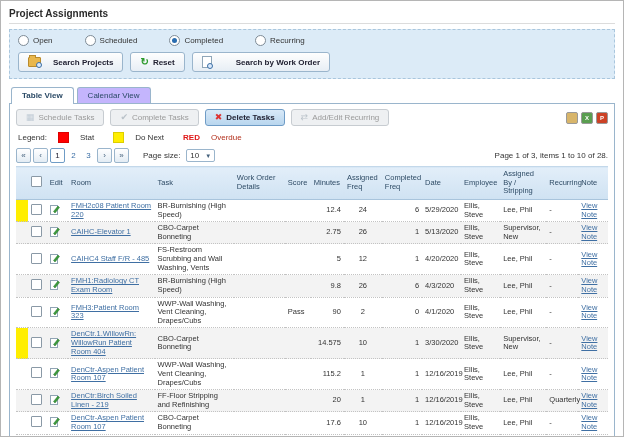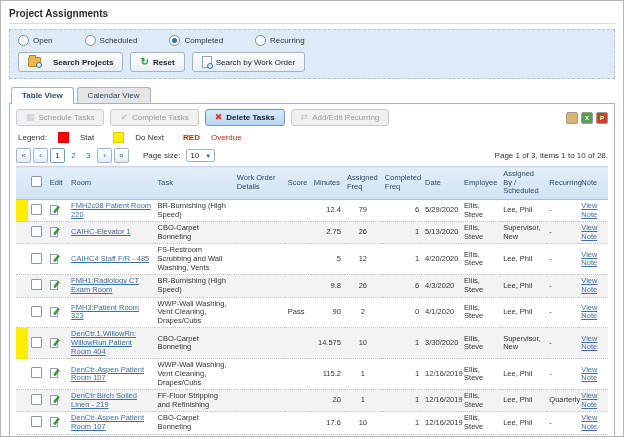--- a/index.html
+++ b/index.html
@@ -33,21 +33,21 @@
   .doc-icon::after{content:'';position:absolute;right:-2px;bottom:-2px;width:4px;height:4px;border:1px solid #3a6ea5;border-radius:50%;background:#dbeafc;}
   .glyph{font-size:9px;}
   .pie-icon{width:10px;height:10px;border-radius:50%;
     background:conic-gradient(#d84b3e 0 25%,#f0b63c 25% 50%,#4d9e4d 50% 75%,#3d6fb4 75% 100%);
     border:1px solid #777;}
   .export-icon{width:10px;height:10px;border-radius:2px;border:1px solid #999;display:inline-flex;
     align-items:center;justify-content:center;color:#fff;font-size:6px;font-weight:bold;}
   
   .tabs{display:flex;margin:0;padding-left:2px;}
   .tab{padding:3px 10px 4px 10px;border:1px solid #9ab5cc;border-bottom:none;border-radius:3px 3px 0 0;
-    background:#e5e5e5;margin-right:3px;font-size:8px;color:#2b4a66;position:relative;top:1px;cursor:pointer;}
+    background:#c4b5fd;margin-right:3px;font-size:8px;color:#2b4a66;position:relative;top:1px;cursor:pointer;}
   .tab.active{background:#fff;z-index:3;font-weight:bold;}
   .tab-content{border:1px solid #9ab5cc;background:#fff;padding:5px 6px 6px 6px;position:relative;z-index:2;}
   
   .toolbar{display:flex;gap:6px;align-items:center;}
   .toolbar .spacer{margin-left:auto;display:flex;gap:3px;align-items:center;}
   
   .legend{display:flex;align-items:center;gap:11px;margin:6px 0 5px 2px;}
   .sw{width:9px;height:9px;display:inline-block;border:1px solid #00000022;}
   .legend .red-word{color:#e01616;font-weight:bold;margin-left:8px;}
   .legend .overdue-word{color:#b3301c;}
@@ -104,21 +104,21 @@
         <button class="btn">
           <span class="ic folder-icon"></span>
           <span style="font-weight: bold; padding-left: 8px;">Search Projects</span>
         </button>
         <button class="btn">
           <span class="ic reset-icon">↻</span>
           <span style="font-weight: bold;">Reset</span>
         </button>
         <button class="btn">
           <span class="ic doc-icon"></span>
-          <span style="font-weight: normal;">Search by Work Order</span>
+          <span style="font-weight: bold; margin-left: 20px;">Search by Work Order</span>
         </button>
       </div>
   </div>
 
   <div class="tabs">
     <div class="tab active">
       <span>Table View</span>
     </div>
     <div class="tab">
       <span>Calendar View</span>
@@ -206,39 +206,39 @@
             <th>Edit</th>
             <th>Room</th>
             <th>Task</th>
             <th>Work Order Details</th>
             <th>Score</th>
             <th>Minutes</th>
             <th>Assigned Freq</th>
             <th>Completed Freq</th>
             <th>Date</th>
             <th>Employee</th>
-            <th>Assigned By / Scheduled</th>
+            <th>Assigned By / Stripping</th>
             <th>Recurring</th>
             <th>Note</th>
           </tr>
       </thead>
       <tbody>
           <tr>
             <td class="ind-cell" style="background: rgb(255, 238, 0);"></td>
             <td><span class="cb"></span></td>
             <td><svg width="10" height="11" viewBox="0 0 10 11">
                 <rect x="0.5" y="1.5" width="7" height="9" fill="#fff" stroke="#90a4b4"></rect>
                 <path d="M3.5 7.5 L8 2 L9.5 3.5 L5 9 Z" fill="#3a9a3a" stroke="#2c752c" stroke-width="0.5"></path>
               </svg></td>
             <td><a class="lnk">FMH2c08 Patient Room 220</a></td>
             <td>BR-Burnishing (High Speed)</td>
             <td></td>
             <td></td>
             <td class="num">12.4</td>
-            <td class="ctr">79</td>
+            <td class="ctr">24</td>
             <td class="num">6</td>
             <td>5/29/2020</td>
             <td>Ellis, Steve</td>
             <td>Lee, Phil</td>
             <td>-</td>
             <td><a class="lnk">View Note</a></td>
           </tr>
           <tr>
             <td class="ind-cell"></td>
             <td><span class="cb"></span></td>

